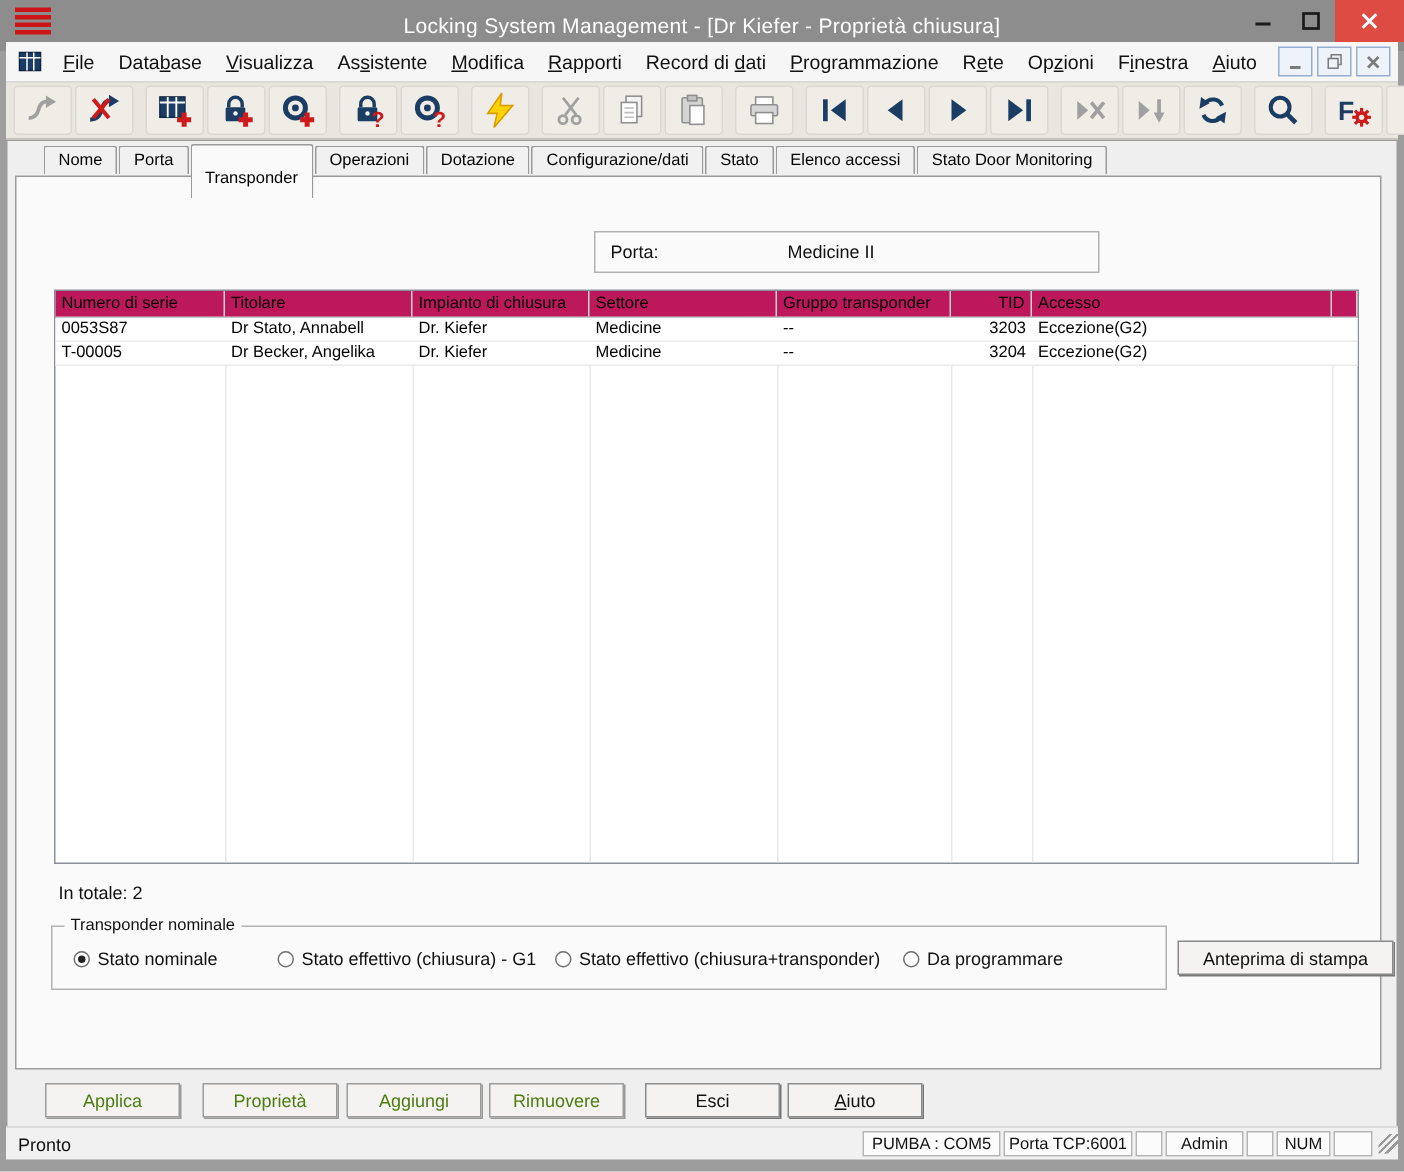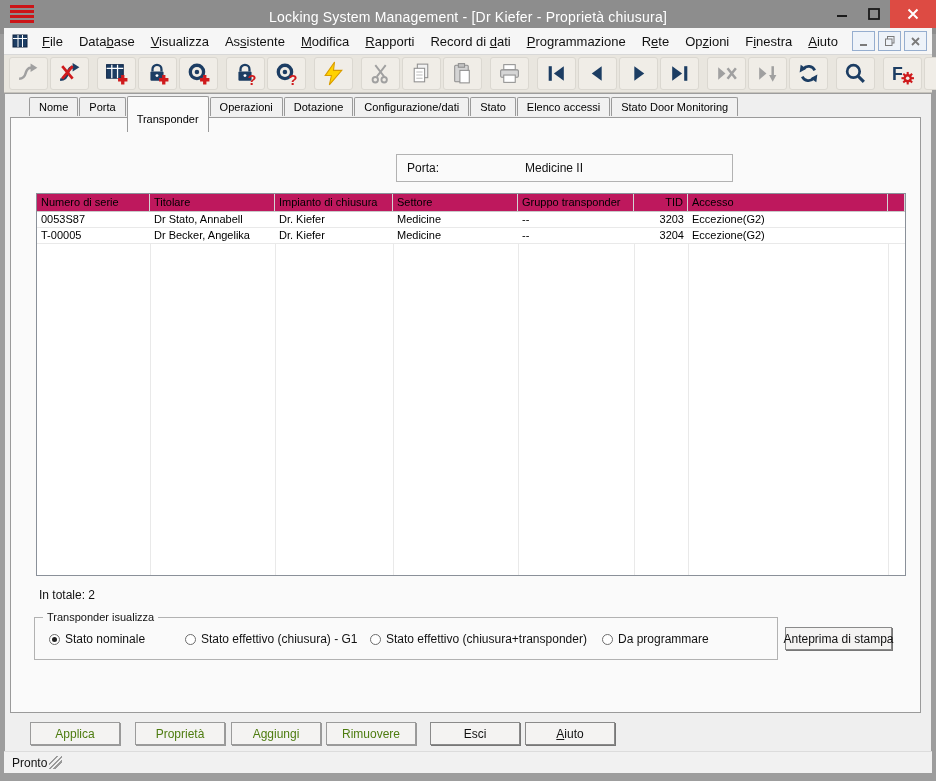--- a/index.html
+++ b/index.html
@@ -58,21 +58,21 @@
   .cell{box-sizing:border-box;padding:0 4px;white-space:nowrap;overflow:hidden}
   .c0{width:113px}.c1{width:125px}.c2{width:118px}.c3{width:125px}.c4{width:116px}
   .c5{width:54px;text-align:right}.c6{width:200px}.c7{flex:1}
 
   .total{position:absolute;left:28px;top:470px;font-size:12px;color:#111}
 
   
   .btn{position:absolute;box-sizing:border-box;background:#f4f3f2;border:1px solid #8a8a8a;box-shadow:1px 1px 0 #777;font-size:12px;color:#111;display:flex;align-items:center;justify-content:center;font-family:"Liberation Sans",sans-serif;cursor:default;white-space:nowrap}
   .btn.disabled{color:#4d7c0f;box-shadow:1px 1px 0 #999;border-color:#9b9b9b}
   #btn-eccezioni{left:385px;top:466px;width:254px;height:22px}
-  #btn-anteprima{left:774px;top:509px;width:107px;height:23px}
+  #btn-anteprima{left:774px;top:509px;width:144px;height:23px}
 
   
   #gb-radio{left:23px;top:499px;width:742px;height:41px}
   #gb-radio .legend{position:absolute;top:-7px;left:8px;background:#fafafa;padding:0 4px;font-size:11px;color:#111}
   .rg-opt{position:absolute;top:14px;display:flex;align-items:center;gap:5px;font-size:12px;color:#111;white-space:nowrap}
   .rg-opt:nth-child(2){left:14px}
   .rg-opt:nth-child(3){left:150px}
   .rg-opt:nth-child(4){left:335px}
   .rg-opt:nth-child(5){left:567px}
   .radio{width:11px;height:11px;border:1px solid #6d6d6d;border-radius:50%;background:#fff;position:relative;box-sizing:border-box;flex:0 0 auto}
@@ -404,21 +404,21 @@
             <span class="cell c6">Eccezione(G2)</span>
             <span class="cell c7"></span>
           </div>
         </div>
     </div>
 
     <div class="total">In totale: 2</div>
 
 
     <div class="groupbox" id="gb-radio">
-      <span class="legend">Transponder isualizza</span>
+      <span class="legend">Transponder nominale</span>
     <span class="rg-opt">
           <span class="radio sel"></span>
           <span>Stato nominale</span>
         </span>
         <span class="rg-opt">
           <span class="radio"></span>
           <span>Stato effettivo (chiusura) - G1</span>
         </span>
         <span class="rg-opt">
           <span class="radio"></span>
@@ -433,14 +433,23 @@
     <div class="btn" id="btn-anteprima">Anteprima di stampa</div>
 
   </div>
 
   <span id="footer-buttons"><div class="btn footer-btn disabled">Applica</div><div class="btn footer-btn disabled">Proprietà</div><div class="btn footer-btn disabled">Aggiungi</div><div class="btn footer-btn disabled">Rimuovere</div><div class="btn footer-btn">Esci</div><div class="btn footer-btn"><u>A</u>iuto</div></span>
 
 </div>
 
 <div class="statusbar">
   <span class="sb-ready">Pronto</span>
+  <span class="sb-right" id="sb-panels">
+      <span class="sb-panel">PUMBA : COM5</span>
+      <span class="sb-panel">Porta TCP:6001</span>
+      <span class="sb-panel"></span>
+      <span class="sb-panel">Admin</span>
+      <span class="sb-panel"></span>
+      <span class="sb-panel">NUM</span>
+      <span class="sb-panel"></span>
+    </span>
   <span class="grip"></span>
 </div>
 
 </body></html>

